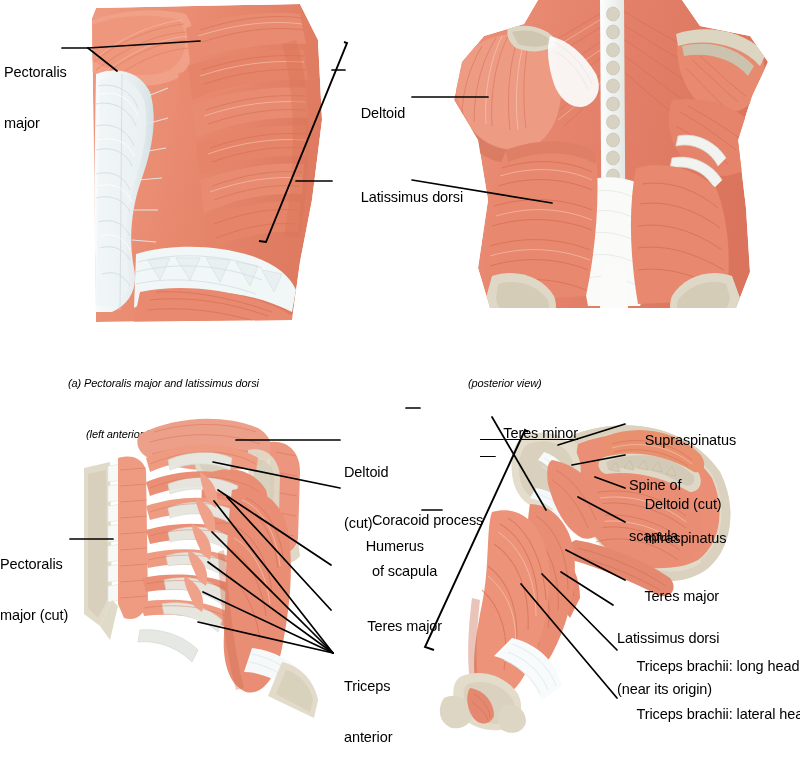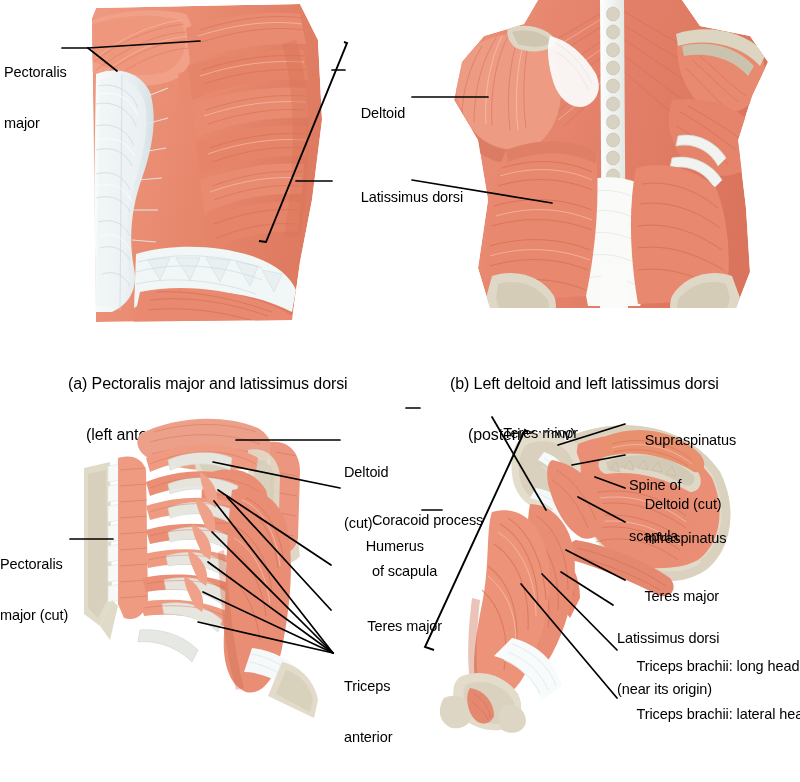--- a/index.html
+++ b/index.html
@@ -22,25 +22,26 @@
   .panel {
     position: absolute;
   }
   .art {
     position: absolute;
     left: 0;
     top: 0;
   }
   .caption {
     position: absolute;
-    font-size: 16px;
+    font-size: 11px;
     line-height: 17px;
     color: #000000;
     white-space: pre;
     letter-spacing: -0.1px;
+    font-style: italic;
   }
   .label {
     position: absolute;
     font-size: 14.5px;
     line-height: 17px;
     color: #000000;
     white-space: pre;
     letter-spacing: -0.1px;
   }
   .label.r { text-align: left; }
@@ -394,21 +395,20 @@
         <path d="M182,268 C190,264 198,264 206,268 L208,308 L180,308 Z" fill="#FBFCF9"></path>
       </g>
     </svg>
 
     <svg class="art" width="380" height="335" viewBox="0 0 380 335" style="pointer-events:none;">
       <path class="leader" d="M-8,97 L68,97"></path>
       <path class="leader" d="M-8,180 L132,203"></path>
     </svg>
 
     <div class="caption" style="left:30px; top:341px;">
-      <div>(b) Left deltoid and left latissimus dorsi</div>
       <div style="padding-left:18px;">(posterior view)</div>
     </div>
   </div>
 
   <div class="panel" style="left:0px; top:400px; width:440px; height:382px;">
 
     <svg class="art" width="440" height="340" viewBox="0 0 440 340">
       <defs>
         <linearGradient id="cMus" x1="0" y1="0" x2="1" y2="0.3">
           <stop offset="0%" stop-color="#EFA088"></stop>
@@ -756,21 +756,21 @@
       <path class="leader" d="M205,24 L138,45"></path>
       <path class="leader" d="M205,55 L152,65"></path>
       <path class="leader" d="M205,88 L175,77"></path>
       <path class="leader" d="M205,122 L158,97"></path>
       <path class="leader" d="M205,180 L146,150"></path>
       <path class="leader" d="M193,205 L141,172"></path>
       <path class="leader" d="M197,250 L122,174"></path>
       <path class="leader" d="M197,298 L101,184"></path>
     </svg>
 
-    <div class="label" style="left:60px; top:8px;">
+    <div class="label" style="left:60px; top:8px;text-decoration:underline;">
       <span>Teres minor</span>
     </div>
 
     <div class="caption" style="left:32px; top:341px;">
       <div>(d) Deep muscles of the left shoulder</div>
       
     </div>
   </div>
 
   <div class="label r" style="left:350px; top:521px; width:72px;">

